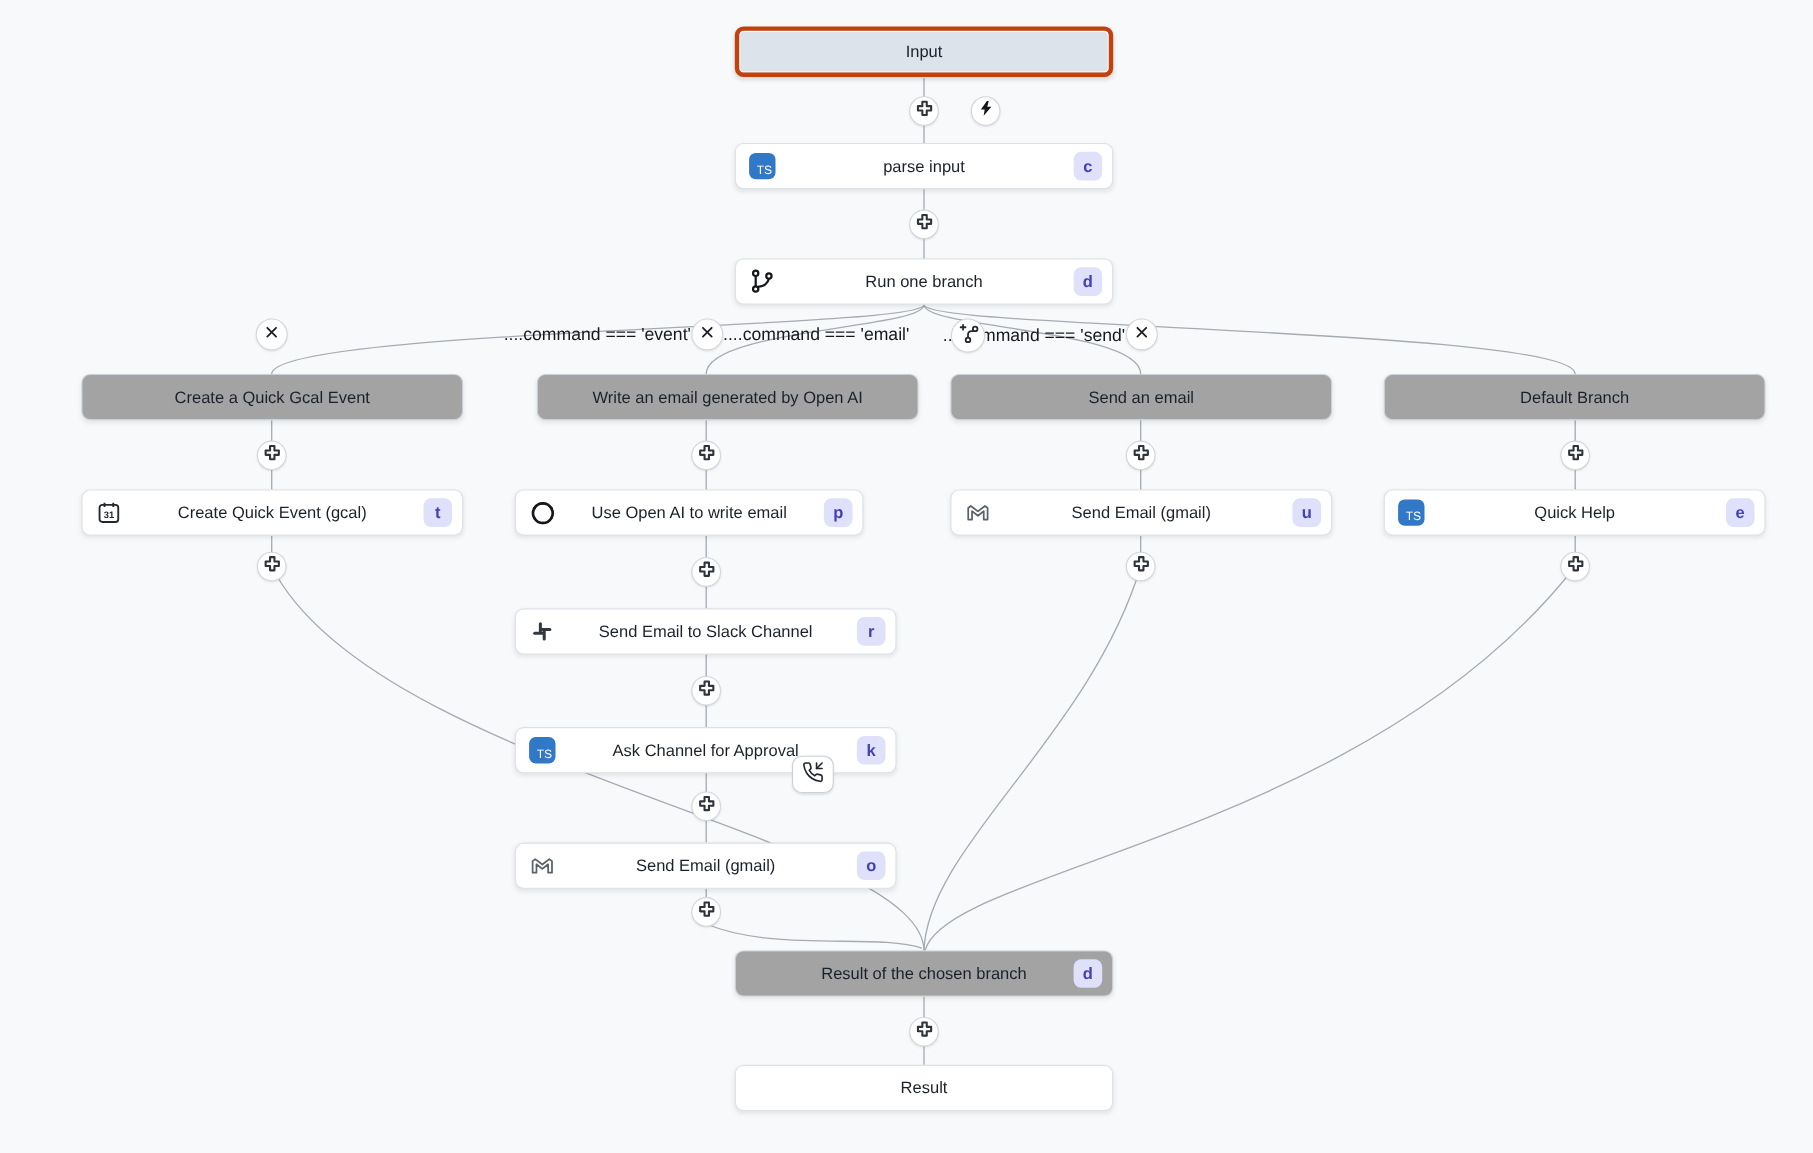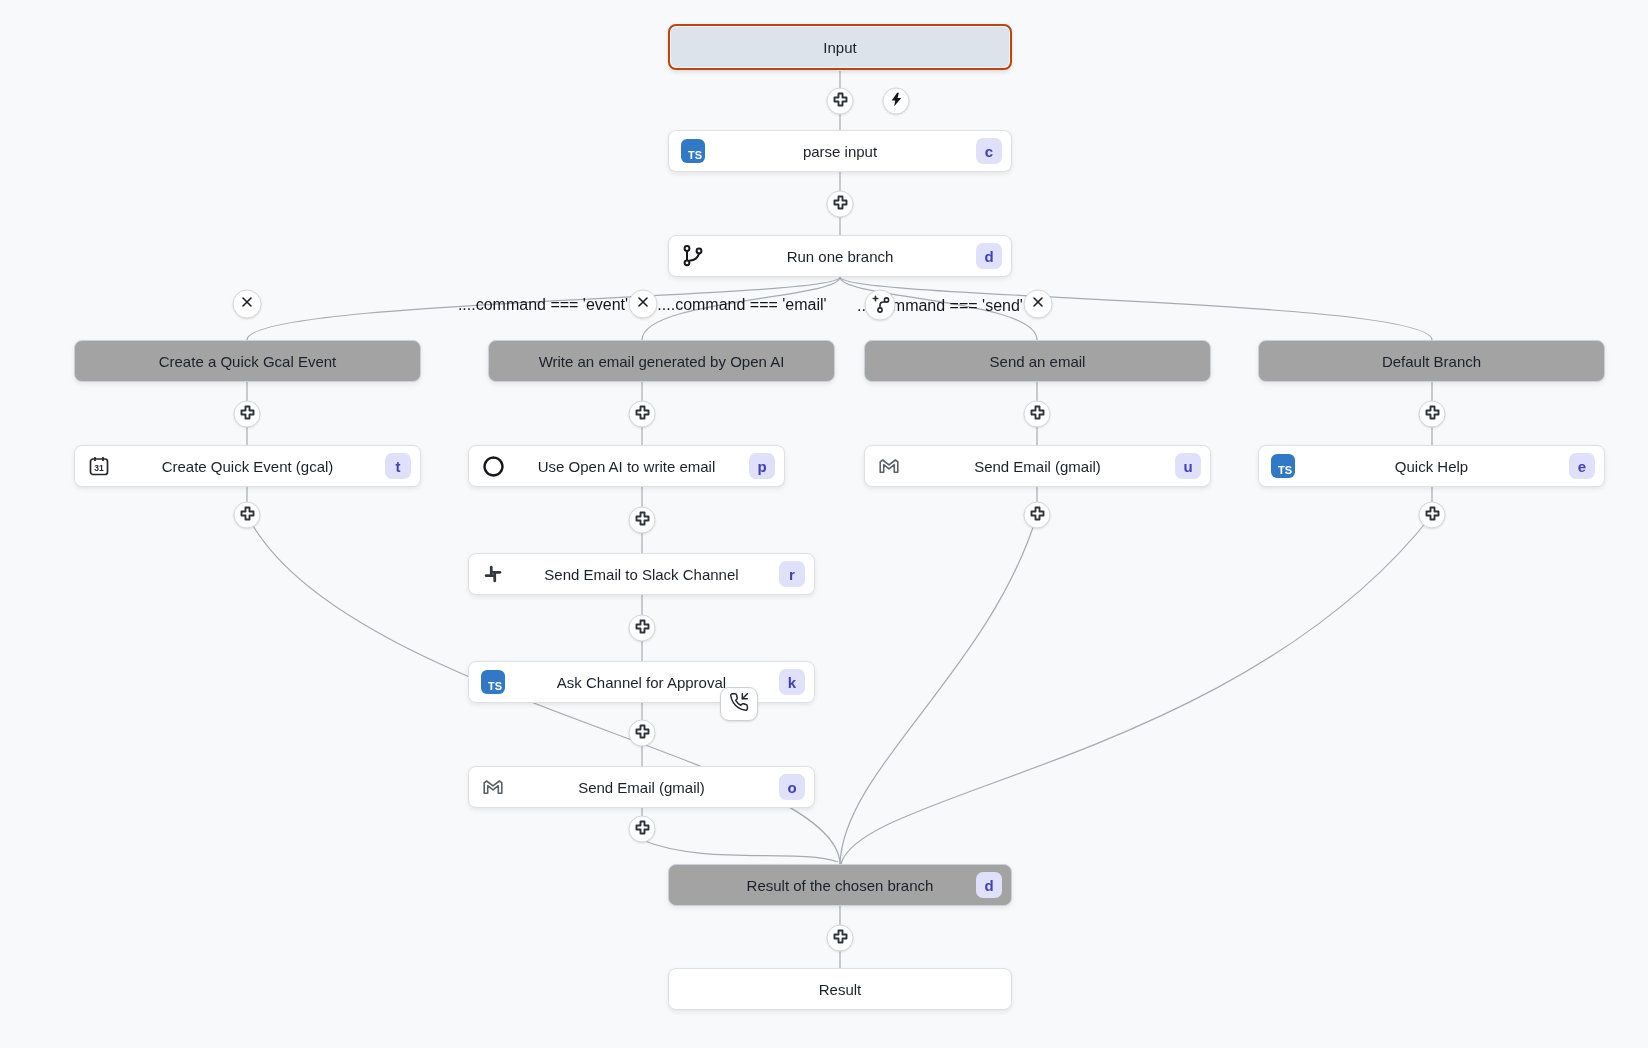--- a/index.html
+++ b/index.html
@@ -13,30 +13,30 @@
   .node{
     position:absolute;height:42px;z-index:3;
     background:#ffffff;border:1px solid #dde1e6;border-radius:8px;
     box-shadow:0 2px 4px rgba(45,55,70,.10);
     display:flex;align-items:center;justify-content:center;
     box-sizing:border-box;
   }
   .node .lbl{font-size:15px;color:#1b212b;}
   .gray{background:#a3a3a3;border:1px solid #c9d2da;}
   .sel{
-    background:#dce3ea;border:2px solid #c2410c;
+    background:#dce3ea;border:4px solid #c2410c;
     box-shadow:inset 0 0 0 1px #ffffff,0 2px 4px rgba(45,55,70,.15);
   }
   .ic{
     position:absolute;left:11px;top:50%;transform:translateY(-50%);
     width:26px;height:26px;display:flex;align-items:center;justify-content:center;
   }
   .tsbox{
     width:24px;height:24px;border-radius:6px;background:#3178c6;
-    color:#ffffff;font-weight:bold;font-size:11px;
+    color:#ffffff;font-weight:normal;font-size:11px;
     display:flex;align-items:flex-end;justify-content:flex-end;
     padding:0 3px 2px 0;box-sizing:border-box;
   }
   .badge{
     position:absolute;right:9px;top:50%;transform:translateY(-50%);
     min-width:26px;height:26px;border-radius:7px;
     background:#dfe0fa;color:#4341b5;font-weight:bold;font-size:15px;
     display:flex;align-items:center;justify-content:center;
   }
   .pin{

